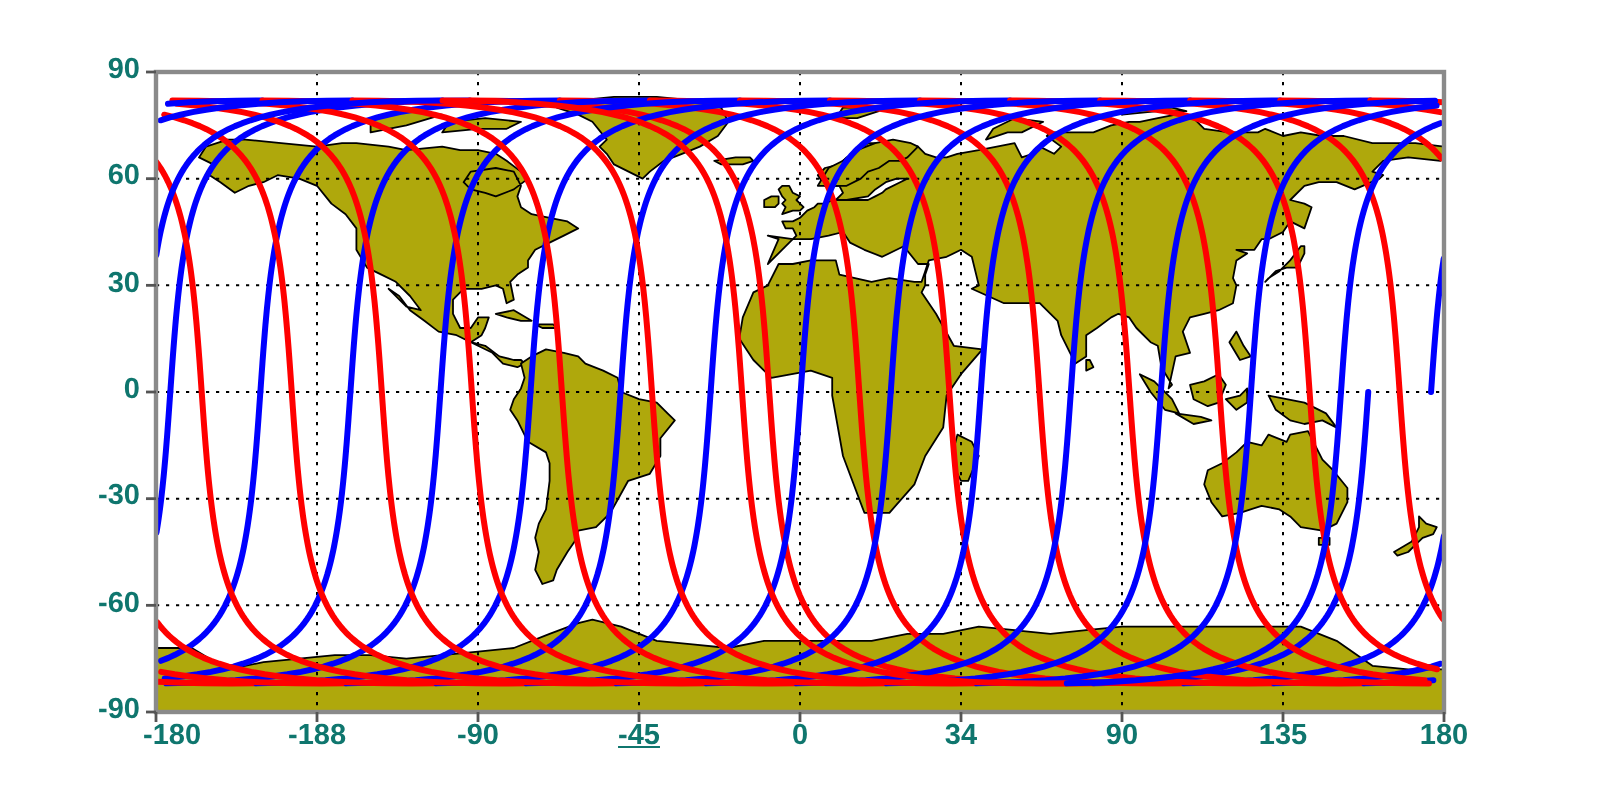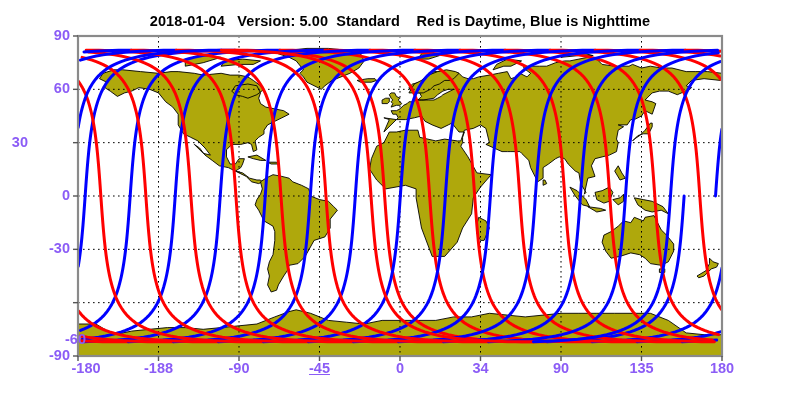--- a/index.html
+++ b/index.html
@@ -8,33 +8,32 @@
     font-family:"Liberation Sans", sans-serif;
     overflow:hidden;position:relative;
   }
   #stage{position:absolute;left:0;top:0;width:800px;height:400px;}
   #plot-title{
     position:absolute;left:0;top:13px;width:800px;
     text-align:center;font-size:14.5px;font-weight:bold;color:#000;
     letter-spacing:0.1px;white-space:pre;
   }
   .tick-label{
-    position:absolute;font-size:14.5px;font-weight:bold;color:#8b5cf6;
+    position:absolute;font-size:14.5px;font-weight:bold;color:#0f766e;
     white-space:nowrap;
   }
   .ytick{text-align:right;}
   .xtick{text-align:center;}
   svg{display:block;}
 </style>
 </head>
 <body>
 
 <div id="stage">
 
-  <div id="plot-title">2018-01-04   Version: 5.00  Standard    Red is Daytime, Blue is Nighttime</div>
 
   <svg id="chart" width="800" height="400" viewBox="0 0 800 400">
     <defs>
       <clipPath id="plotclip">
         <rect x="78" y="36" width="644" height="320"></rect>
       </clipPath>
     </defs>
 
     <rect x="78" y="36" width="644" height="320" fill="#FFFFFF"></rect>
 
@@ -162,24 +161,24 @@
         <line x1="73" y1="196" x2="78" y2="196" stroke="#555" stroke-width="1.4"></line>
         <line x1="73" y1="142.66666666666666" x2="78" y2="142.66666666666666" stroke="#555" stroke-width="1.4"></line>
         <line x1="73" y1="89.33333333333333" x2="78" y2="89.33333333333333" stroke="#555" stroke-width="1.4"></line>
         <line x1="73" y1="36" x2="78" y2="36" stroke="#555" stroke-width="1.4"></line>
       </g>
   </svg>
 
   <div id="ylabels">
       <div class="tick-label ytick" style="right: 730px; top: 27px;">90</div>
       <div class="tick-label ytick" style="right: 730px; top: 80.3333px; text-align: right;">60</div>
-      <div class="tick-label ytick" style="right: 772px; top: 133.667px; margin-left: 48px;">30</div>
+      <div class="tick-label ytick" style="right: 730px; top: 133.667px; margin-left: 48px;">30</div>
       <div class="tick-label ytick" style="right: 730px; top: 187px;">0</div>
       <div class="tick-label ytick" style="right: 730px; top: 240.333px; margin-left: 48px;">-30</div>
-      <div class="tick-label ytick" style="right: 714px; top: 293.667px; margin-top: 37px;">-60</div>
+      <div class="tick-label ytick" style="right: 730px; top: 293.667px;">-60</div>
       <div class="tick-label ytick" style="right: 730px; top: 347px;">-90</div>
     </div>
   <div id="xlabels">
       <div class="tick-label xtick" style="left: 46px; width: 80px; top: 360px;">-180</div>
       <div class="tick-label xtick" style="left: 118.5px; width: 80px; top: 360px;">-188</div>
       <div class="tick-label xtick" style="left: 199px; width: 80px; top: 360px;">-90</div>
       <div class="tick-label xtick" style="left: 279.5px; width: 80px; top: 360px; text-decoration: underline;">-45</div>
       <div class="tick-label xtick" style="left: 360px; width: 80px; top: 360px;">0</div>
       <div class="tick-label xtick" style="left: 440.5px; width: 80px; top: 360px;">34</div>
       <div class="tick-label xtick" style="left: 521px; width: 80px; top: 360px;">90</div>

